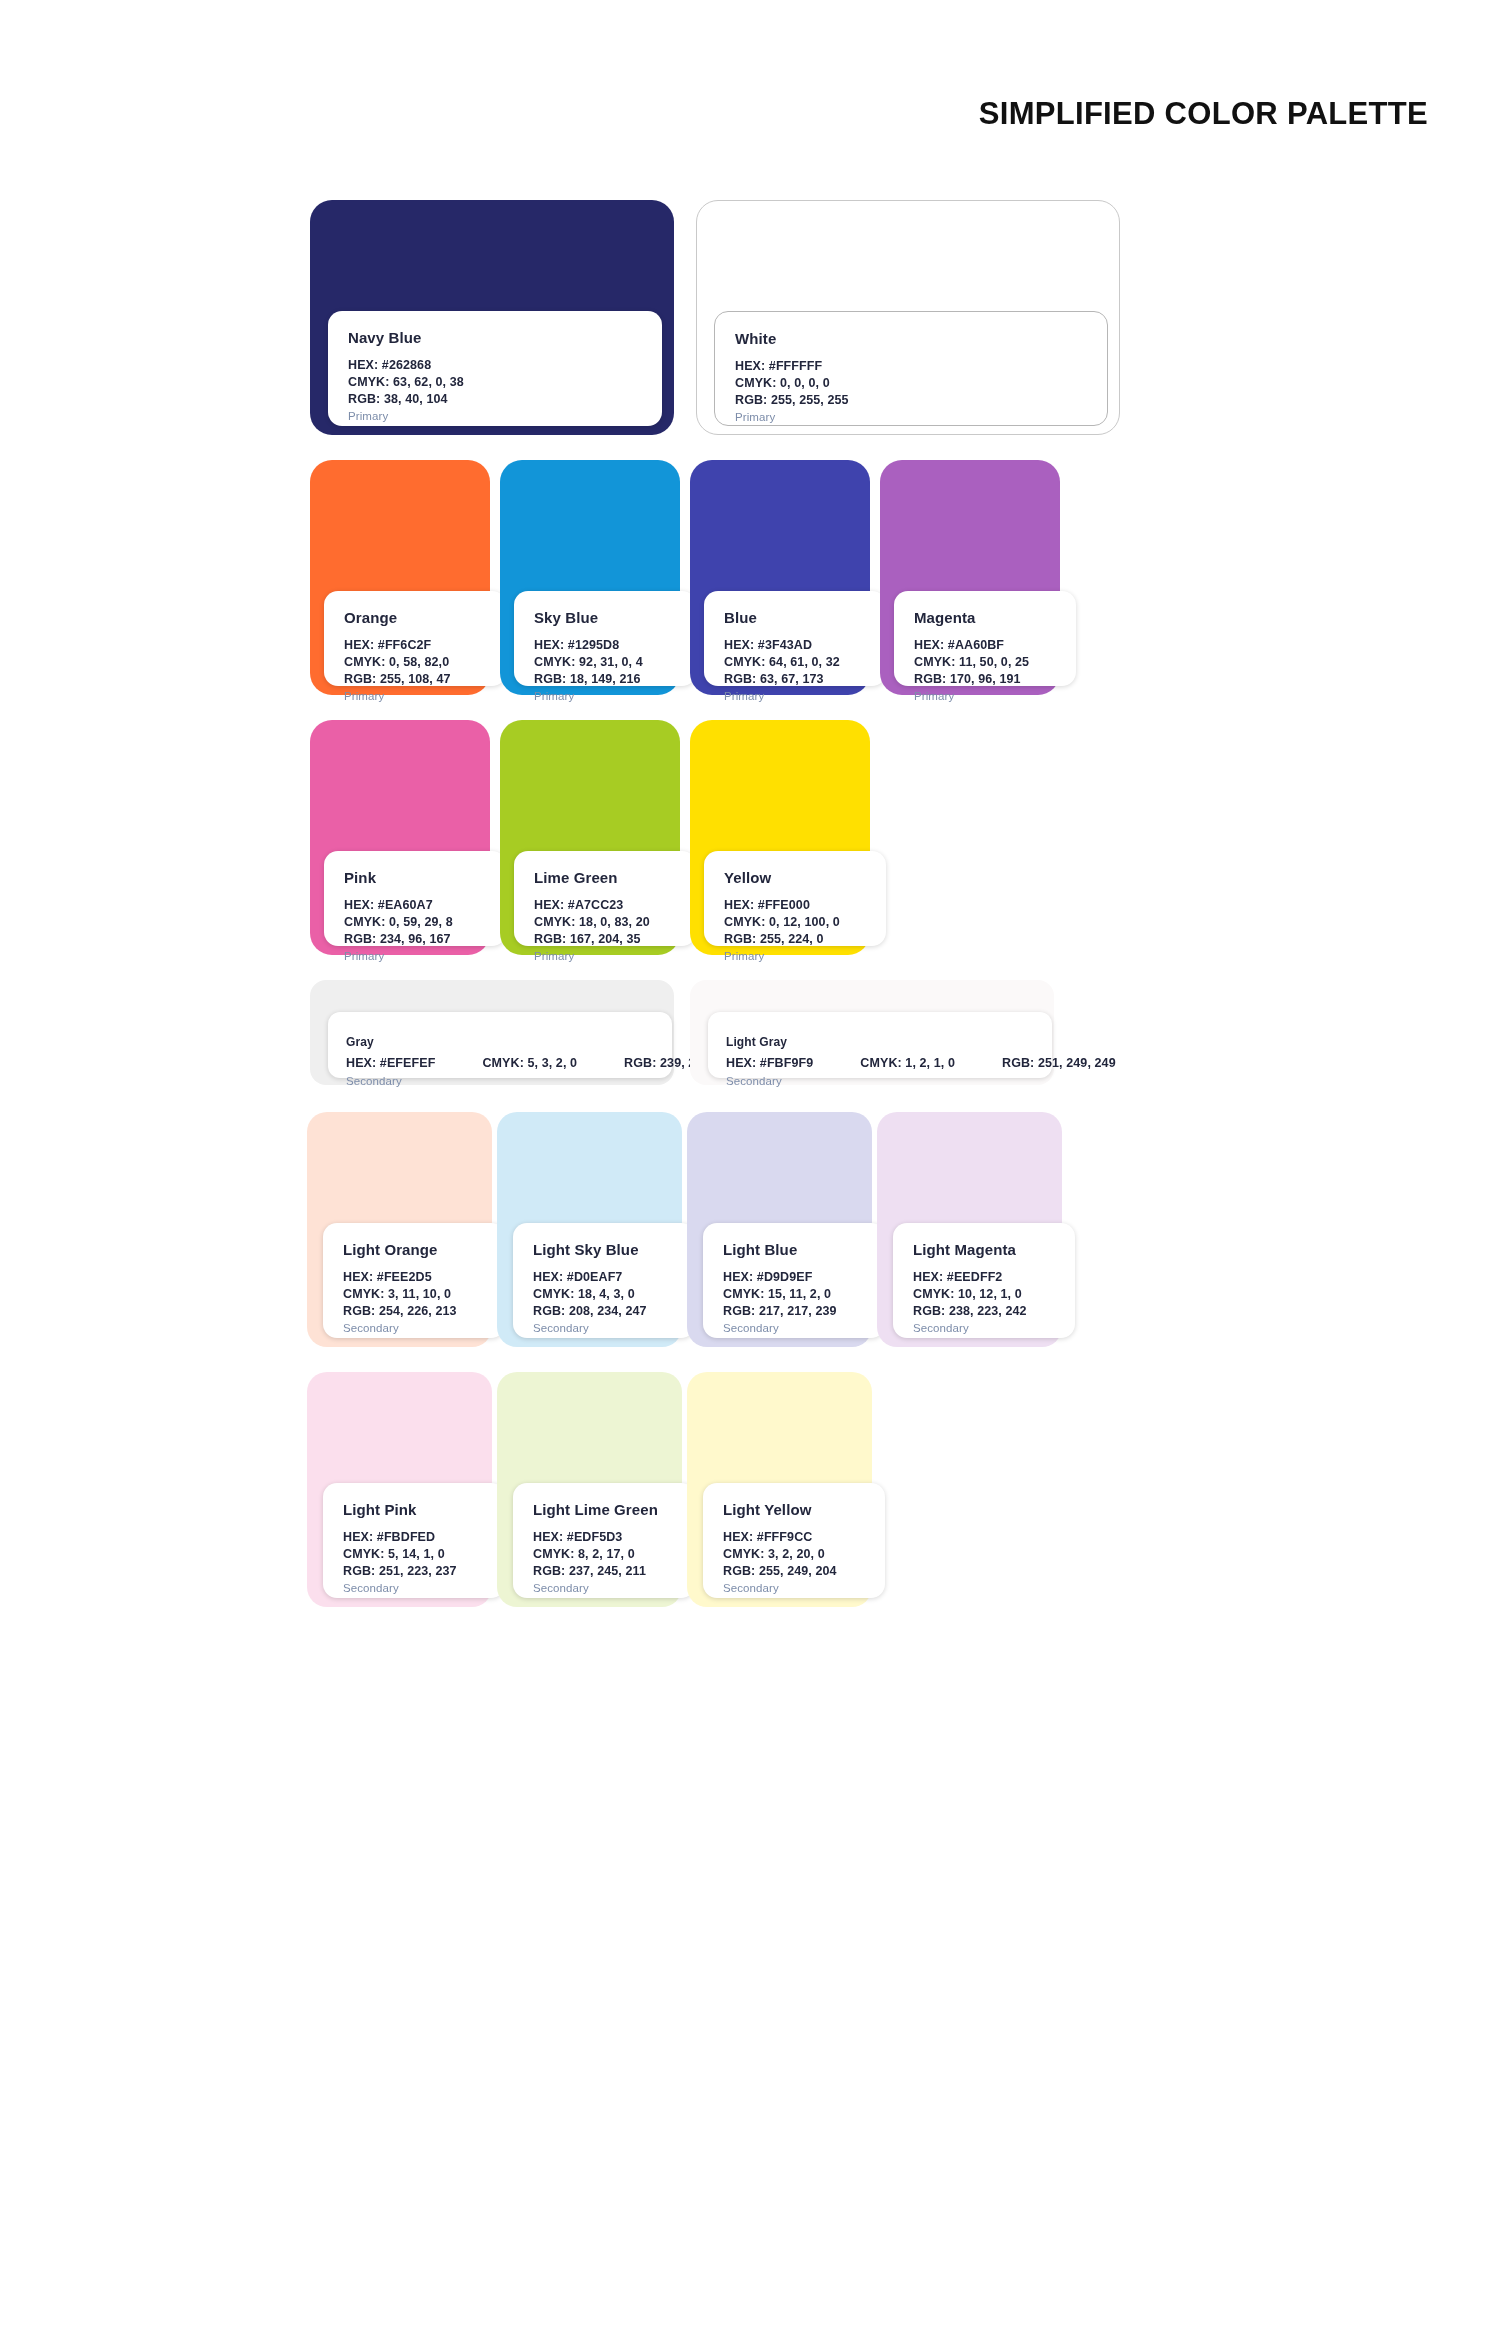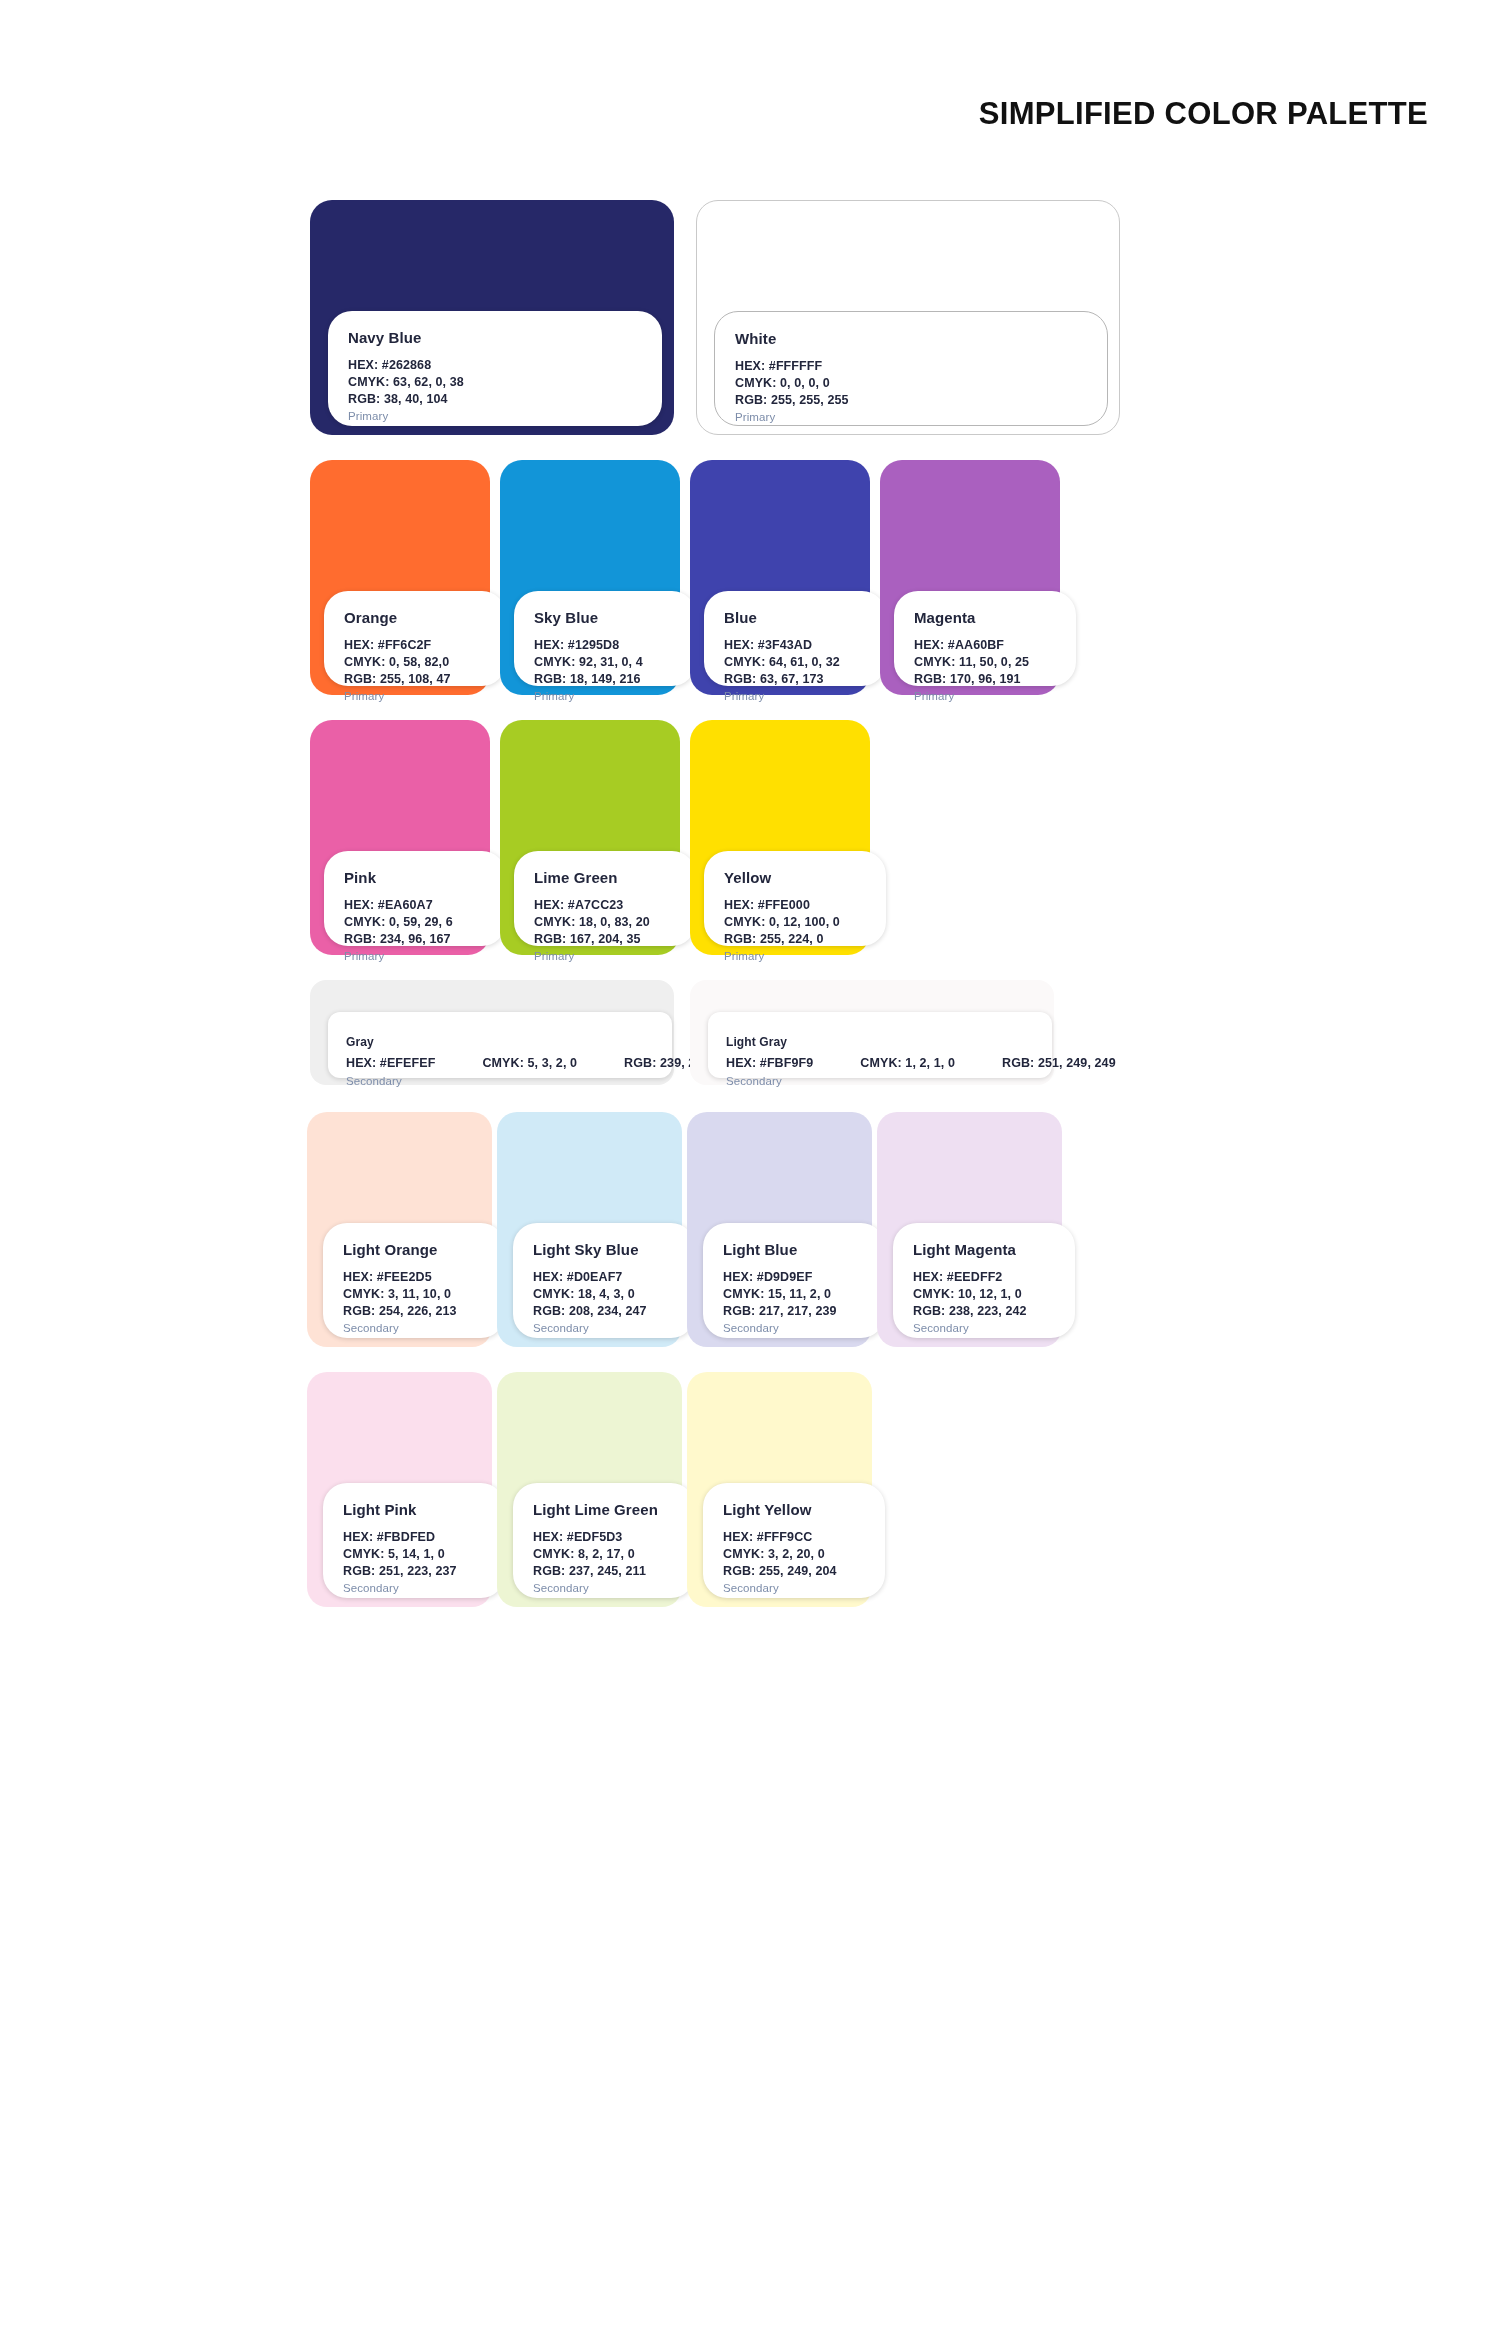--- a/index.html
+++ b/index.html
@@ -40,21 +40,21 @@
     width: 100%;
     height: 100%;
     position: absolute;
     inset: 0;
   }
   .swatch.bordered { border: 1px solid #c9c9c9; }
 
   .info {
     position: absolute;
     background: #ffffff;
-    border-radius: 24px;
+    border-radius: 14px;
     box-shadow: 0 1px 5px rgba(0,0,0,0.16);
     padding: 18px 20px 16px 20px;
   }
   .info.bordered { border: 1px solid #b6b6b6; box-shadow: none; }
 
   .c-name {
     font-size: 15px;
     font-weight: bold;
     color: #22263c;
     margin-bottom: 11px;
@@ -205,21 +205,21 @@
           <div class="c-role">Primary</div>
         </div>
       </div>
     </div>
     <div class="quadrow">
       <div class="card slot0">
         <div class="swatch" style="background: rgb(234, 96, 167);"></div>
         <div class="info">
           <div class="c-name">Pink</div>
           <div class="c-line">HEX: #EA60A7</div>
-          <div class="c-line">CMYK: 0, 59, 29, 6</div>
+          <div class="c-line">CMYK: 0, 59, 29, 8</div>
           <div class="c-line">RGB: 234, 96, 167</div>
           <div class="c-role">Primary</div>
         </div>
       </div>
       <div class="card slot1">
         <div class="swatch" style="background: rgb(167, 204, 35);"></div>
         <div class="info">
           <div class="c-name">Lime Green</div>
           <div class="c-line">HEX: #A7CC23</div>
           <div class="c-line">CMYK: 18, 0, 83, 20</div>

